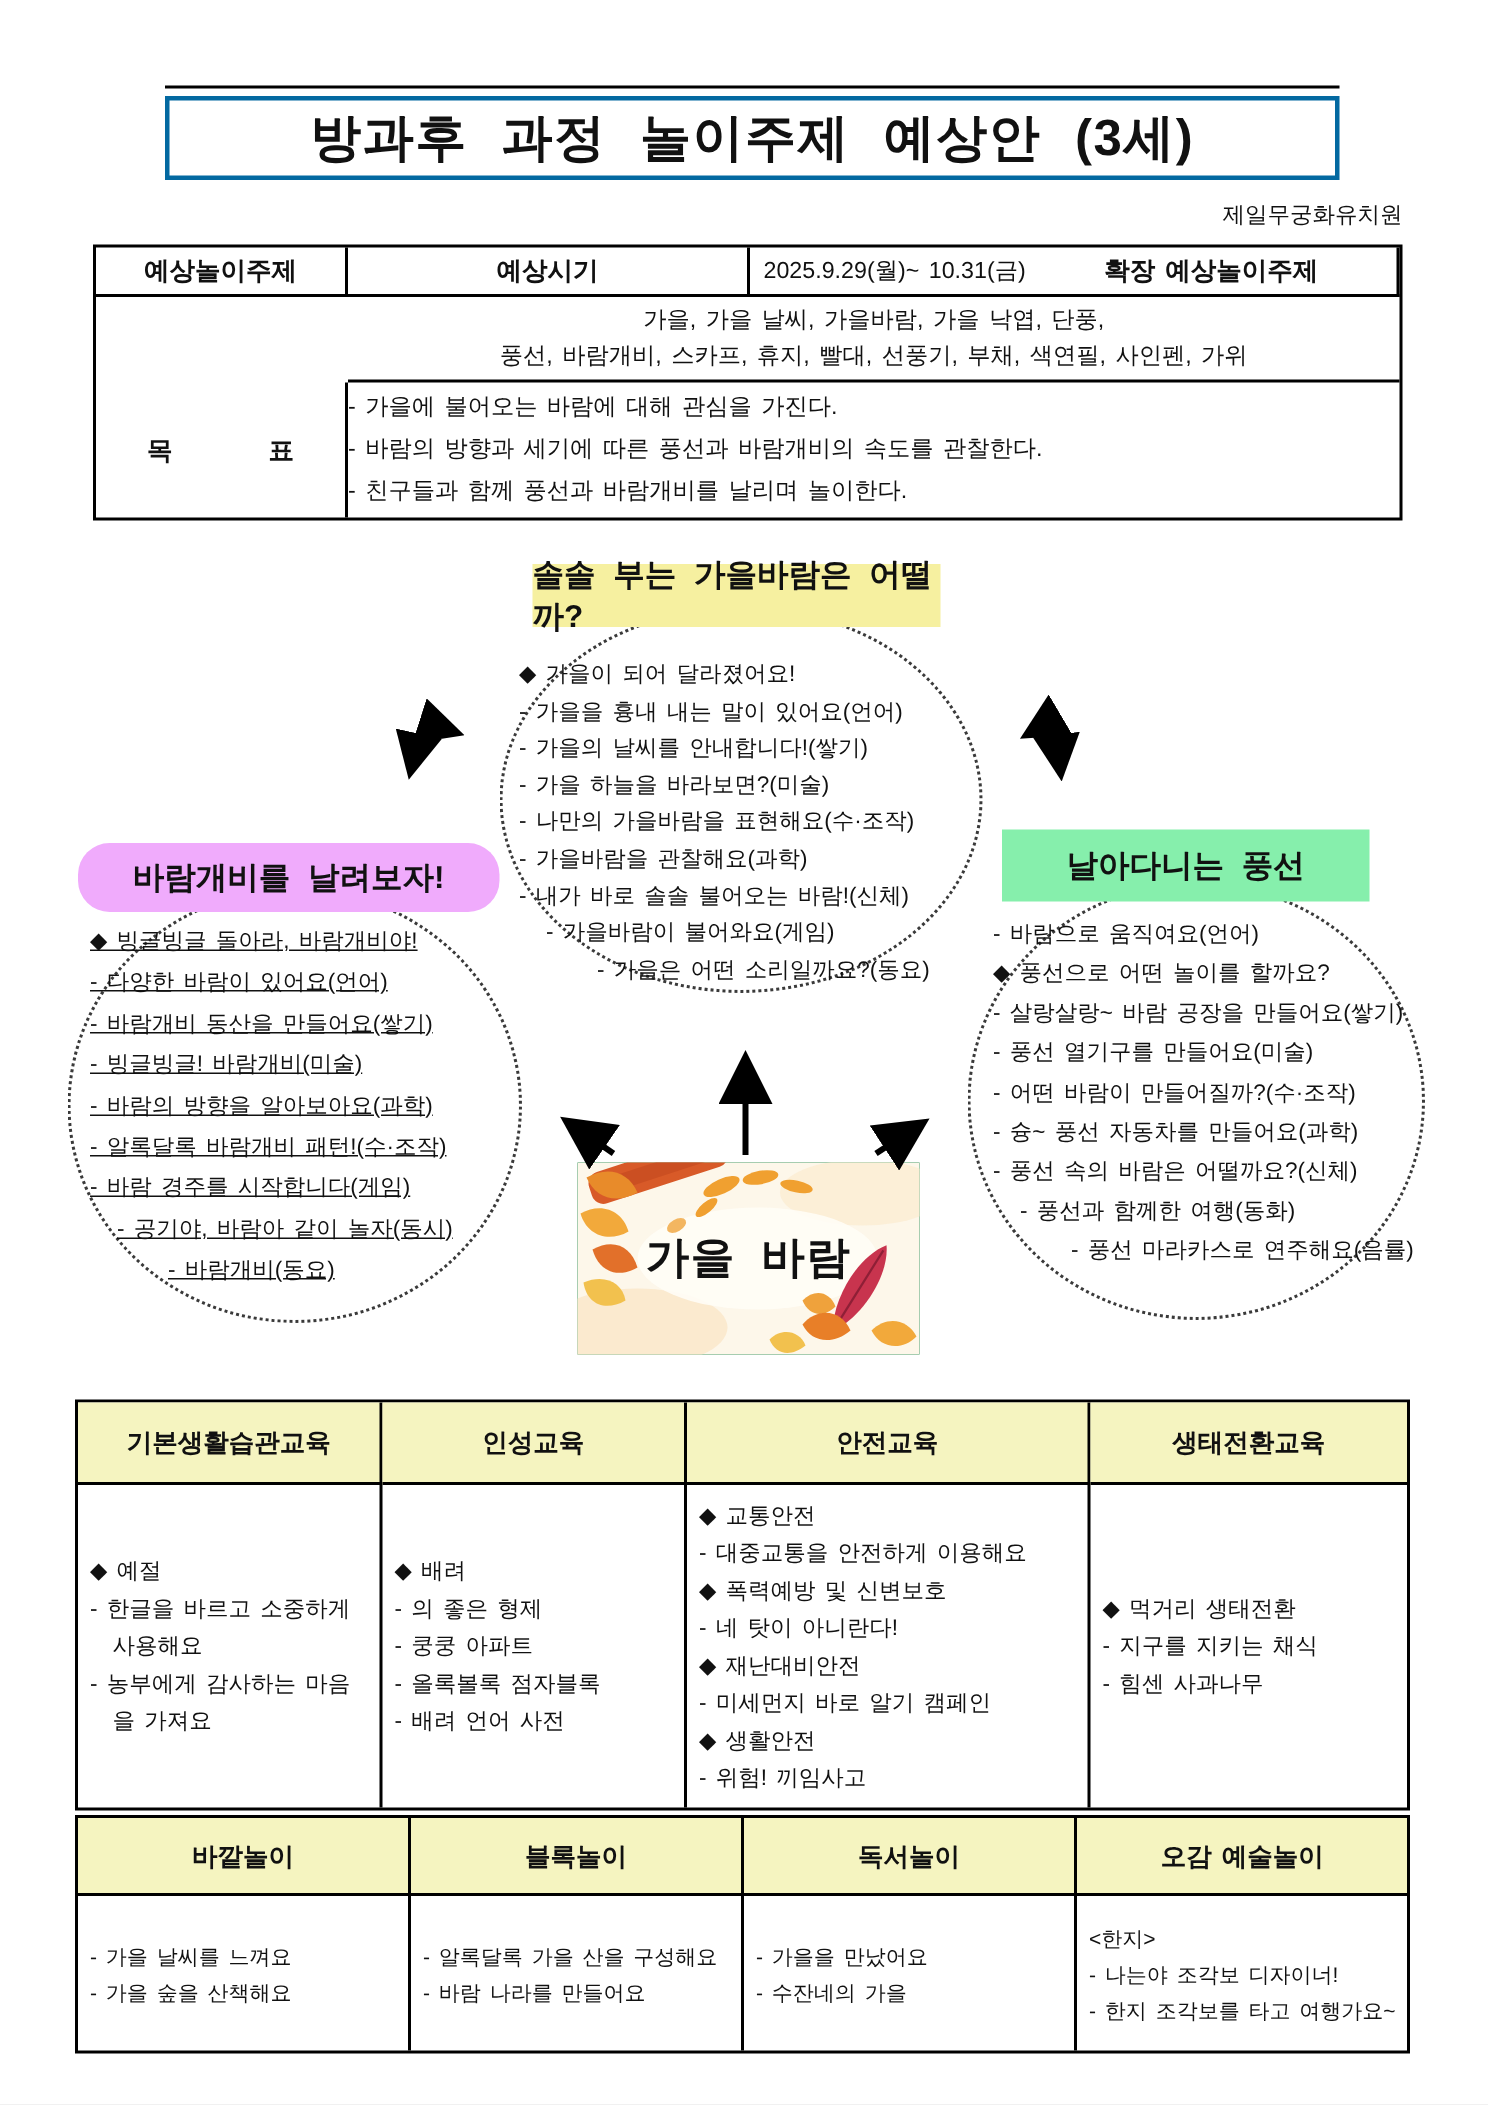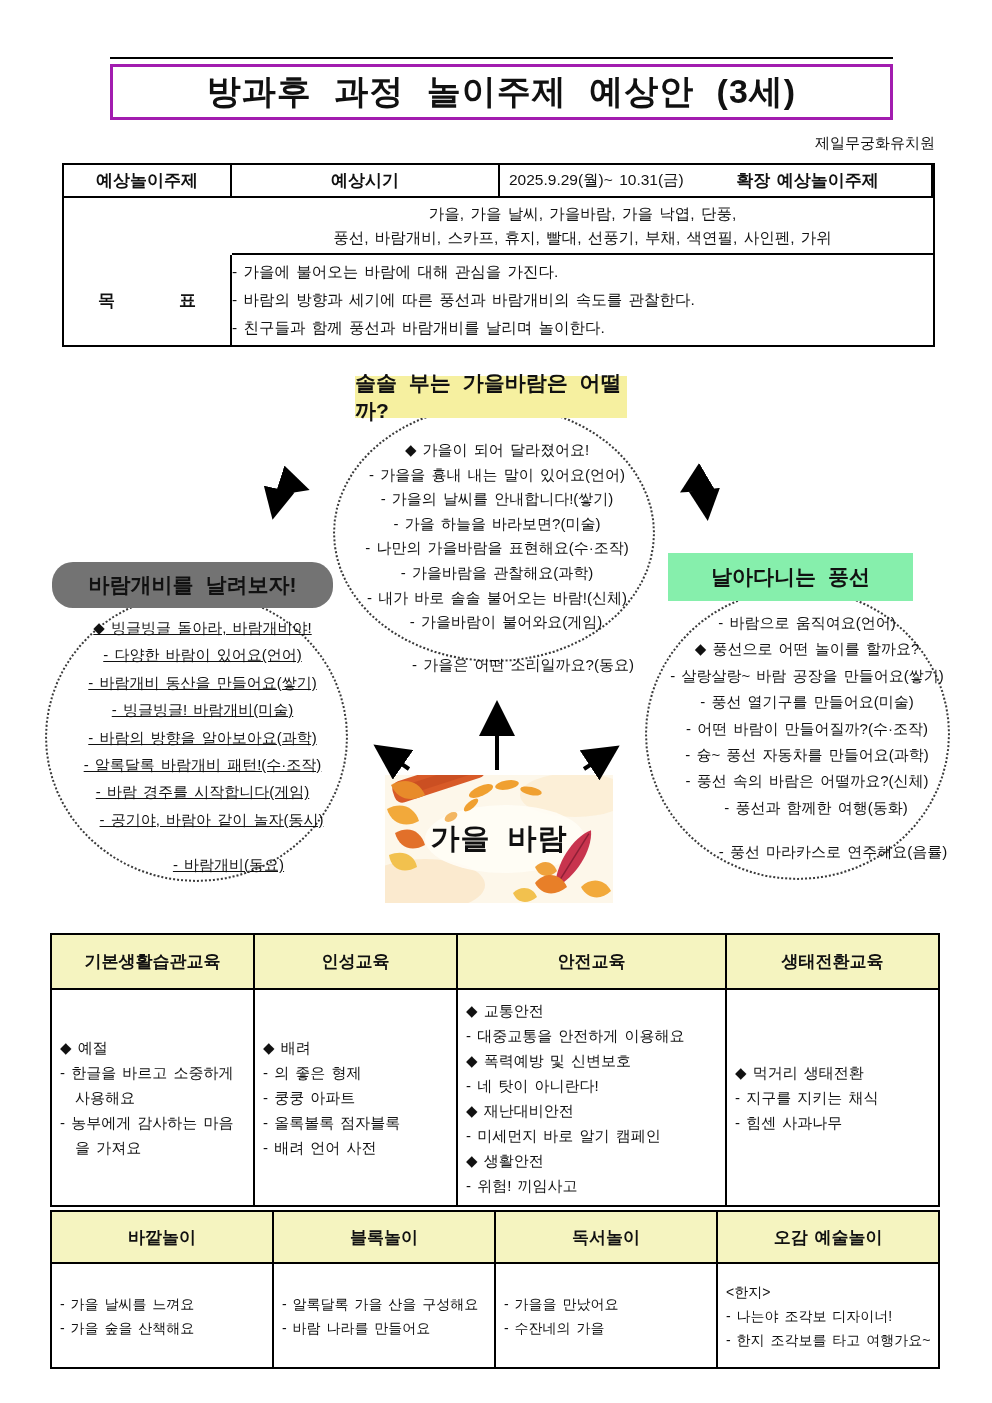--- a/index.html
+++ b/index.html
@@ -5,21 +5,21 @@
   html,body{margin:0;padding:0;background:#e8e8e8;}
   .page{
     position:relative;width:992px;height:1403px;margin:0 auto;background:#ffffff;
     font-family:"Liberation Sans","DejaVu Sans",sans-serif;color:#111;overflow:hidden;
   }
   .abs{position:absolute;box-sizing:border-box;}
 
   
   .title-rule{left:110px;top:57px;width:783px;height:0;border-top:2px solid #000;}
   .title-box{
-    left:110px;top:64px;width:783px;height:56px;border:3px solid #a21caf;
+    left:110px;top:64px;width:783px;height:56px;border:3px solid #0369a1;
     display:flex;align-items:center;justify-content:center;
     font-size:34px;font-weight:bold;letter-spacing:1px;word-spacing:12px;
   }
   .org{left:62px;top:134px;width:873px;text-align:right;font-size:15px;}
 
   
   .info-table{
     left:62px;top:163px;width:873px;border:2px solid #000;
     display:grid;grid-template-columns:168px 268px 184px 1fr;grid-template-rows:33px 57px 90px;
     font-size:15.5px;word-spacing:2px;
@@ -42,29 +42,29 @@
   .ellipse.left-e{left:45px;top:592px;width:303px;height:290px;}
   .ellipse.right-e{left:645px;top:588px;width:305px;height:292px;}
   .bubble-head{
     display:flex;align-items:center;justify-content:center;
     font-weight:bold;font-size:21px;word-spacing:6px;z-index:3;
   }
   .bubble-head.top-h{left:355px;top:376px;width:272px;height:42px;}
   .bubble-head.left-h{left:52px;top:562px;width:281px;height:46px;}
   .bubble-head.right-h{left:668px;top:553px;width:245px;height:48px;}
   .bubble-items{z-index:2;font-size:15px;word-spacing:2px;}
-  .bubble-items .bi{white-space:nowrap;text-align:center;}
+  .bubble-items .bi{white-space:nowrap;}
   .bubble-items.top-i{left:346px;top:438px;width:302px;}
   .bubble-items.top-i .bi{line-height:24.6px;}
   .bubble-items.left-i{left:60px;top:614px;width:285px;}
   .bubble-items.left-i .bi{line-height:27.4px;text-decoration:underline;}
   .bubble-items.right-i{left:662px;top:610px;width:290px;}
   .bubble-items.right-i .bi{line-height:26.4px;}
   .bubble-items .bi:nth-last-child(2){margin-left:18px;}
-  .bubble-items .bi:last-child{margin-left:52px;margin-top:18px;}
+  .bubble-items .bi:last-child{margin-left:52px;}
 
   .center-image{
     left:385px;top:775px;width:228px;height:128px;background:#15803d;z-index:2;
   }
   .center-image svg{position:absolute;left:0;top:0;}
   .center-image .img-label{
     position:absolute;left:0;top:0;width:100%;height:100%;
     display:flex;align-items:center;justify-content:center;
     font-size:29px;font-weight:bold;letter-spacing:1px;word-spacing:8px;z-index:2;
   }
@@ -113,21 +113,21 @@
         <div>- 바람의 방향과 세기에 따른 풍선과 바람개비의 속도를 관찰한다.</div>
         <div>- 친구들과 함께 풍선과 바람개비를 날리며 놀이한다.</div>
       </div>
   </div>
 
   <div class="abs ellipse center-e"></div>
   <div class="abs ellipse left-e"></div>
   <div class="abs ellipse right-e"></div>
 
   <div class="abs bubble-head top-h" style="background-color: rgb(246, 240, 160);">솔솔 부는 가을바람은 어떨까?</div>
-  <div class="abs bubble-head left-h" style="background-color: #737373; border-radius: 21px;">바람개비를 날려보자!</div>
+  <div class="abs bubble-head left-h" style="background-color: #f0abfc; border-radius: 21px;">바람개비를 날려보자!</div>
   <div class="abs bubble-head right-h" style="background-color: #86efac;">날아다니는 풍선</div>
 
   <div class="abs bubble-items top-i">
 
   <div class="bi">◆ 가을이 되어 달라졌어요!</div>
       <div class="bi">- 가을을 흉내 내는 말이 있어요(언어)</div>
       <div class="bi">- 가을의 날씨를 안내합니다!(쌓기)</div>
       <div class="bi">- 가을 하늘을 바라보면?(미술)</div>
       <div class="bi">- 나만의 가을바람을 표현해요(수·조작)</div>
       <div class="bi">- 가을바람을 관찰해요(과학)</div>

